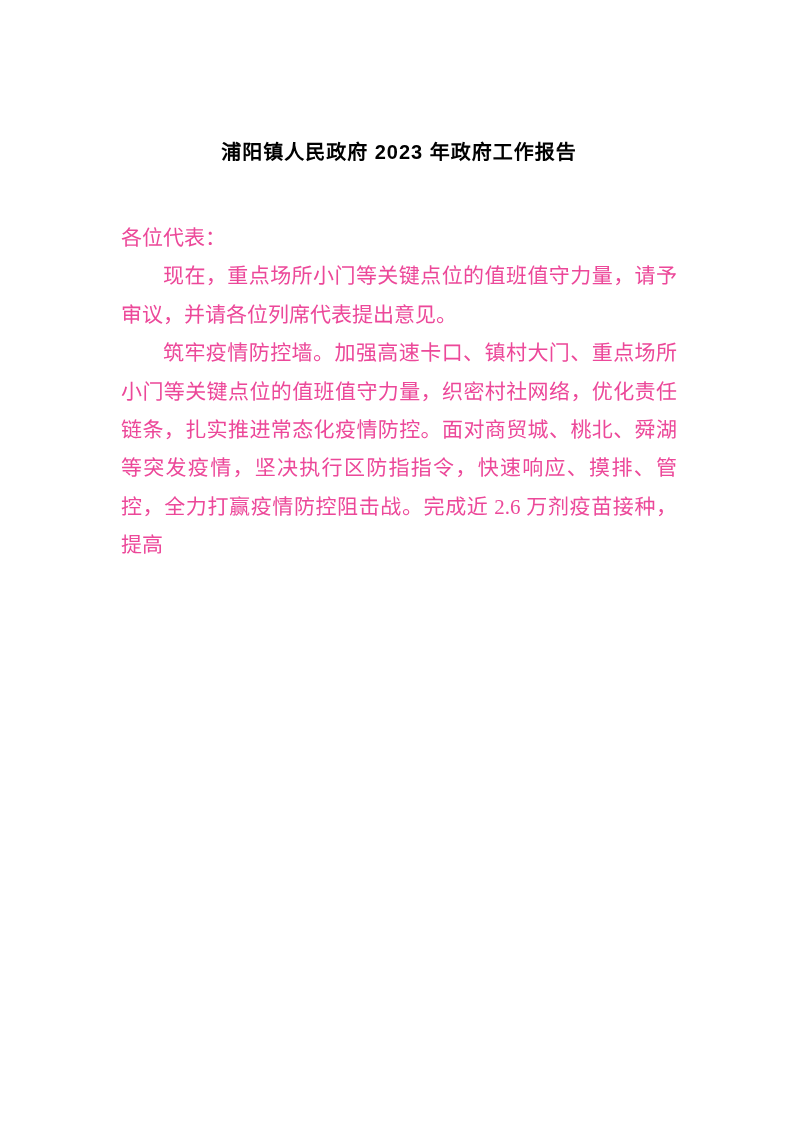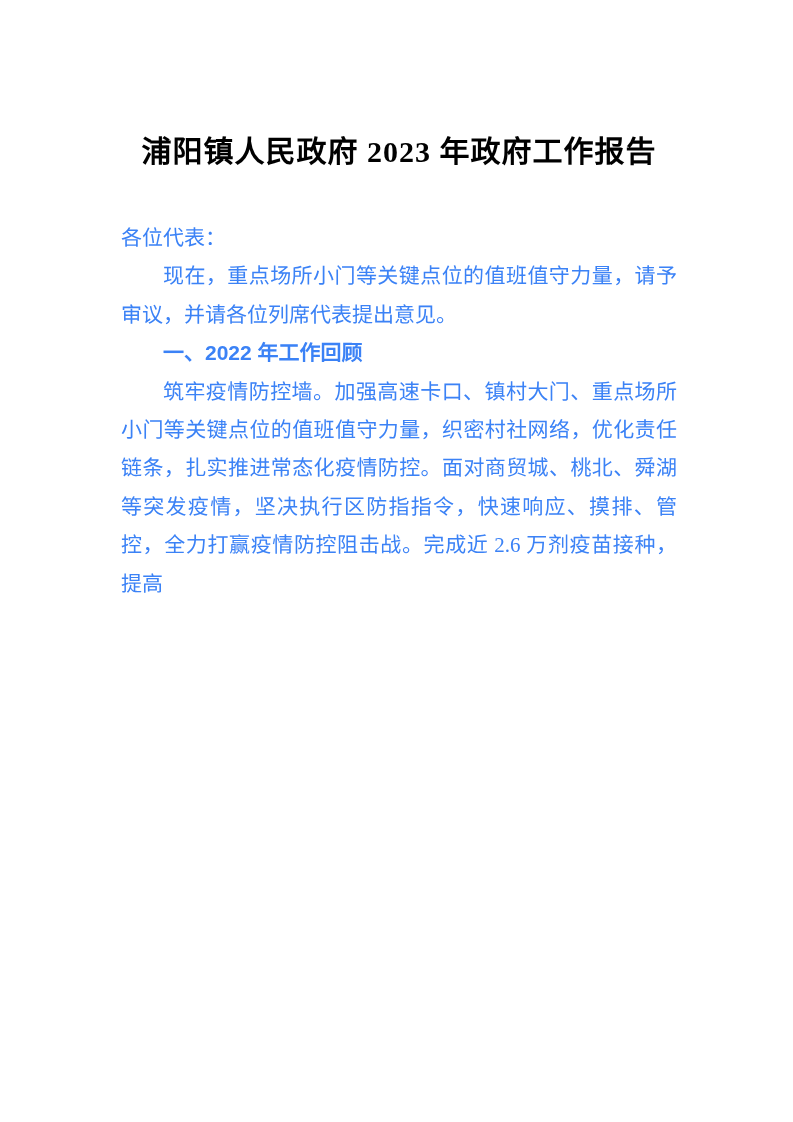--- a/index.html
+++ b/index.html
@@ -13,38 +13,38 @@
     height: 1122px;
     background: #ffffff;
     box-sizing: border-box;
     padding: 131px 116px 0 121px;
     overflow: hidden;
     color: #000000;
   }
   .doc-title {
     margin: 0;
     text-align: center;
-    font-family: Liberation Serif, serif;
+    font-family: Liberation Sans, sans-serif;
     font-weight: bold;
-    font-size: 30px;
+    font-size: 20px;
     line-height: 42px;
     color: #000000;
     letter-spacing: 1px;
   }
   .content {
     margin-top: 46px;
   }
   .para {
     margin: 0;
     font-family: "Liberation Serif", "DejaVu Serif", serif;
     font-size: 21px;
     line-height: 38.4px;
     text-align: justify;
     text-justify: inter-character;
-    color: #3b82f6;
+    color: #ec4899;
     word-break: break-all;
   }
   .para.indent {
     text-indent: 2em;
   }
   .para.heading {
     font-family: "Liberation Sans", "DejaVu Sans", sans-serif;
     font-weight: bold;
     text-indent: 2em;
     text-align: left;
@@ -54,19 +54,18 @@
 <body>
 
 <div class="page">
   <h1 class="doc-title"><span>浦阳镇人民政府 2023 年政府工作报告</span></h1>
 
   <div class="content">
     <p class="para">各位代表：</p>
 
     <p class="para indent">现在，重点场所小门等关键点位的值班值守力量，请予审议，并请各位列席代表提出意见。</p>
 
-    <p class="para heading">一、2022 年工作回顾</p>
 
 
 
     <p class="para indent">筑牢疫情防控墙。加强高速卡口、镇村大门、重点场所小门等关键点位的值班值守力量，织密村社网络，优化责任链条，扎实推进常态化疫情防控。面对商贸城、桃北、舜湖等突发疫情，坚决执行区防指指令，快速响应、摸排、管控，全力打赢疫情防控阻击战。完成近 2.6 万剂疫苗接种，提高</p>
   </div>
 </div>
 
 </body></html>

